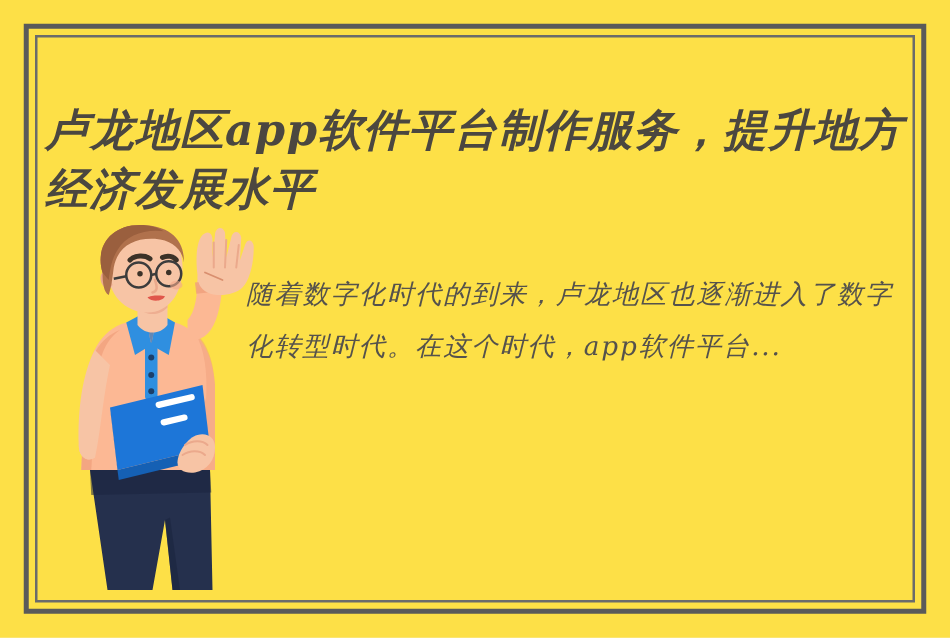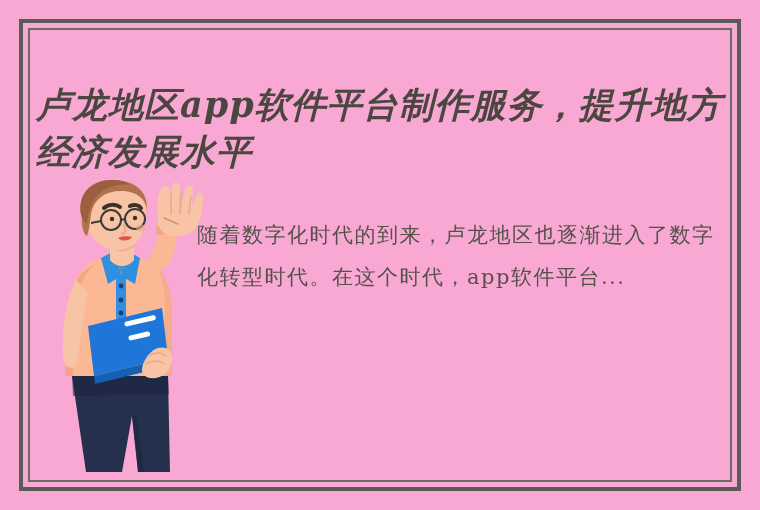--- a/index.html
+++ b/index.html
@@ -11,21 +11,21 @@
     height: 510px;
     background: #f4f4f4;
     font-family: "Liberation Sans", sans-serif;
     overflow: hidden;
   }
 
   #poster {
     position: relative;
     width: 760px;
     height: 510px;
-    background: #f9a8d4;
+    background: #fde047;
     box-sizing: border-box;
   }
 
   
   #frame-outer {
     position: absolute;
     left: 19px;
     top: 19px;
     width: 722px;
     height: 472px;
@@ -61,20 +61,21 @@
     word-break: break-all;
   }
 
   
   #body-text {
     position: absolute;
     left: 197px;
     top: 193px;
     width: 538px;
     font-family: "DejaVu Serif", serif;
+    font-style: italic;
     font-size: 21px;
     line-height: 42px;
     letter-spacing: 1.5px;
     color: #55524c;
     word-break: break-all;
   }
 
   
   #illustration {
     position: absolute;

